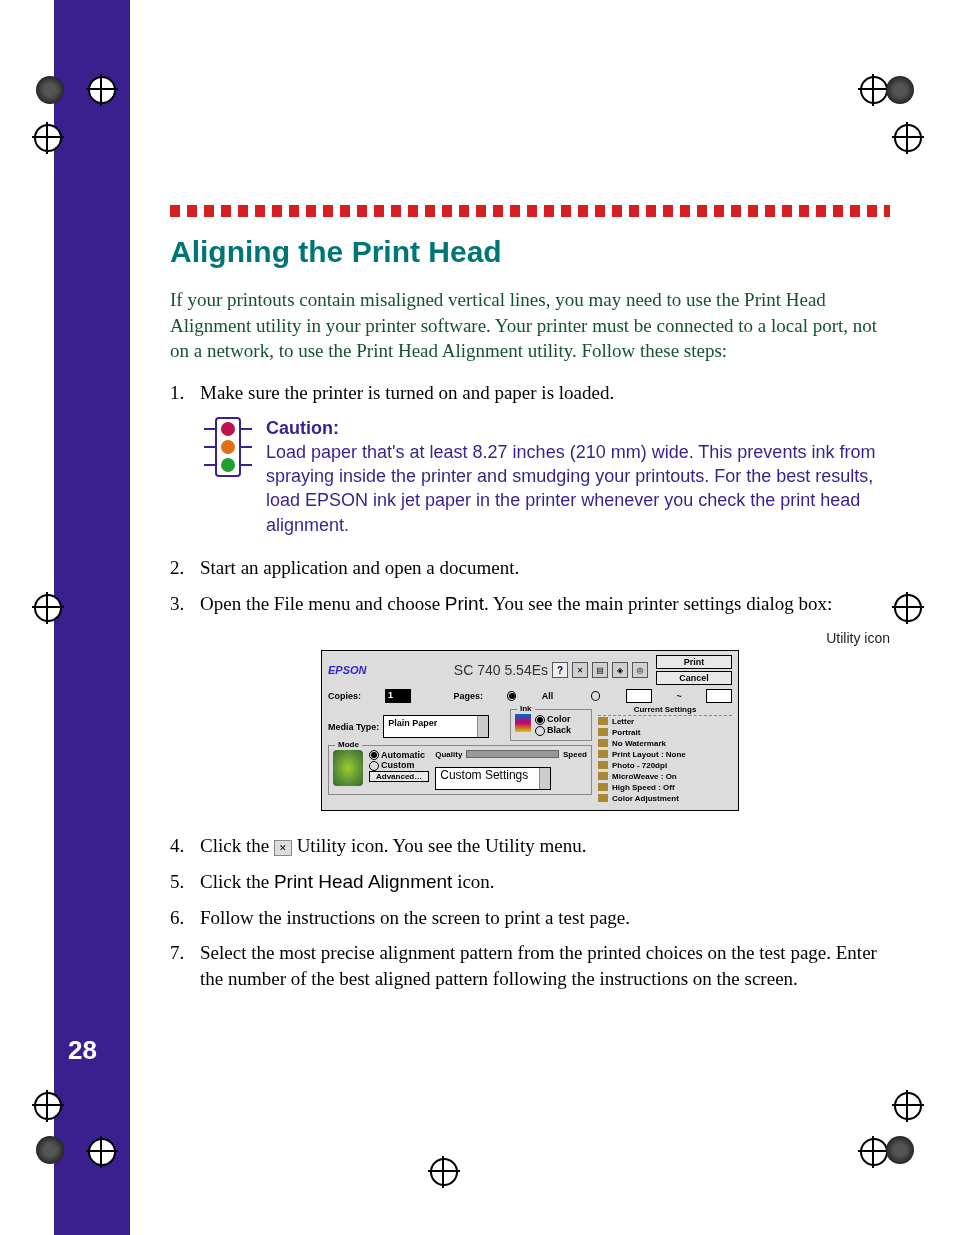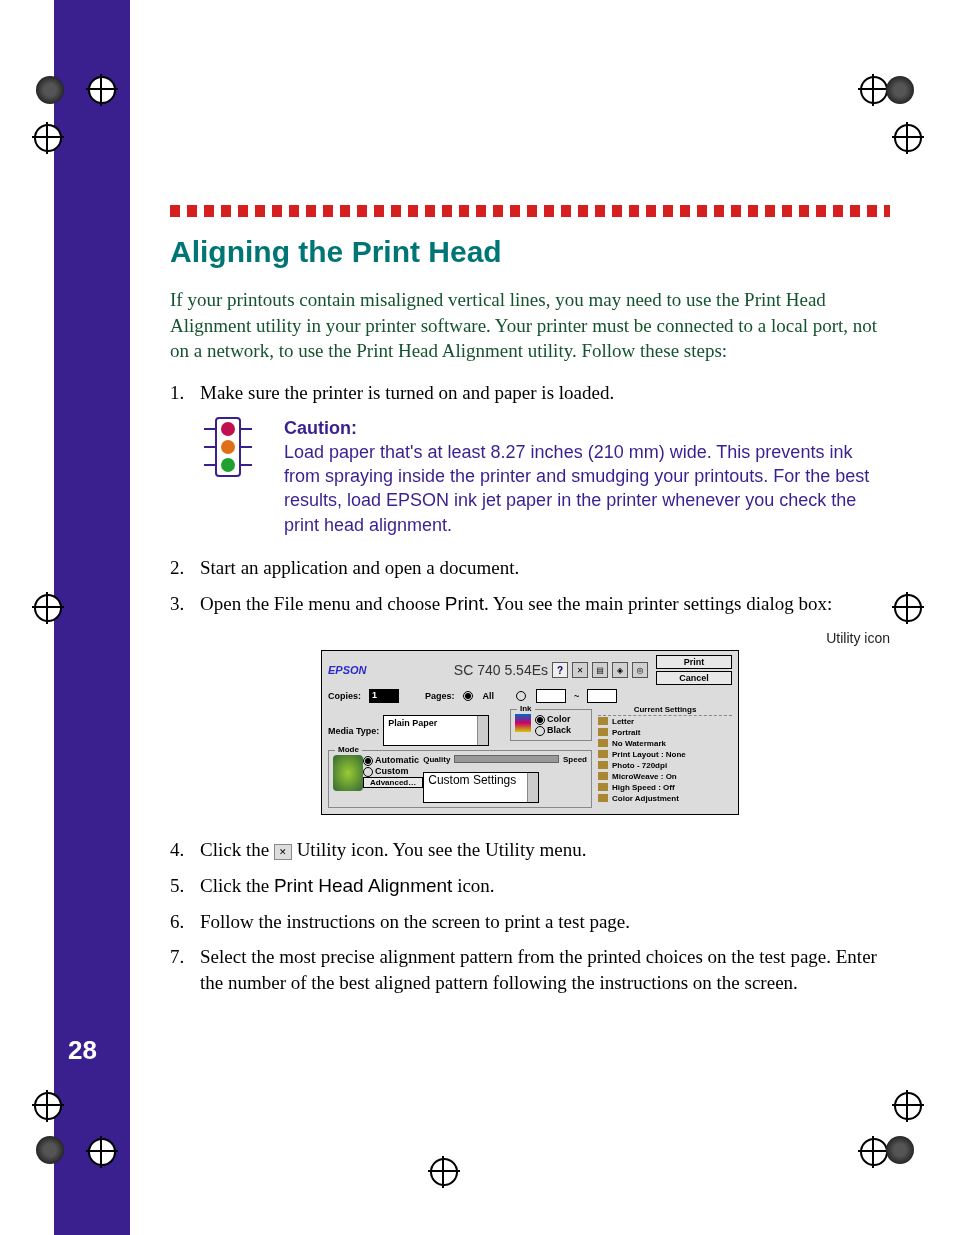--- a/index.html
+++ b/index.html
@@ -79,21 +79,21 @@
     display: flex;
     font-size: 19px;
     line-height: 1.35;
     margin-bottom: 10px;
   }
   .li-num { width: 30px; flex-shrink: 0; }
   .li-body { flex: 1; }
   .caution-block {
     display: flex;
     margin: 10px 0 18px 30px;
-    gap: 28px;
+    gap: 10px;
   }
   .caution-icon-box {
     width: 56px;
     flex-shrink: 0;
   }
   .caution-text {
     font-family: Arial, sans-serif;
     font-size: 18px;
     line-height: 1.35;
     color: #3a1f8f;
@@ -150,34 +150,34 @@
     padding: 1px 12px;
     font-weight: bold;
     font-size: 9px;
     min-width: 50px;
     text-align: center;
   }
   .dlg-row {
     display: flex;
     padding: 2px 6px;
     align-items: center;
-    gap: 8px;
+    gap: 24px;
     font-weight: bold;
   }
   .input-box {
     border: 1px solid #000;
     background: #fff;
     padding: 0 2px;
     height: 12px;
     min-width: 16px;
   }
   .select-box {
     border: 1px solid #000;
     background: #fff;
-    padding: 1px 14px 16px 4px;
+    padding: 1px 14px 8px 4px;
     position: relative;
     height: 12px;
     display: inline-flex;
     align-items: center;
   }
   .select-box::after {
     content: "";
     position: absolute;
     right: 0; top: 0; bottom: 0;
     width: 10px;
@@ -355,21 +355,21 @@
               <span style="width:16px;height:18px;background:linear-gradient(#06c,#c06,#cc0);display:inline-block"></span>
               <div>
                 <div><span class="radio-dot sel"></span><b>Color</b></div>
                 <div><span class="radio-dot"></span><b>Black</b></div>
               </div>
             </div>
           </div>
         </div>
         <div class="group">
           <div class="group-label">Mode</div>
-          <div style="display:flex;">
+          <div style="display:flex;gap:6px">
             <div style="width:30px;height:36px;background:radial-gradient(#9c3,#363);border-radius:4px"></div>
             <div>
               <div><span class="radio-dot sel"></span><b>Automatic</b></div>
               <div><span class="radio-dot"></span><b>Custom</b></div>
               <span class="dlg-btn" style="padding:0 6px;font-size:8px">Advanced…</span>
             </div>
             <div style="flex:1">
               <div style="display:flex;align-items:flex-start;gap:4px;font-size:8px;font-weight:bold">
                 <span>Quality</span>
                 <span style="flex:1;height:6px;background:#999;border:1px solid #666"></span>

